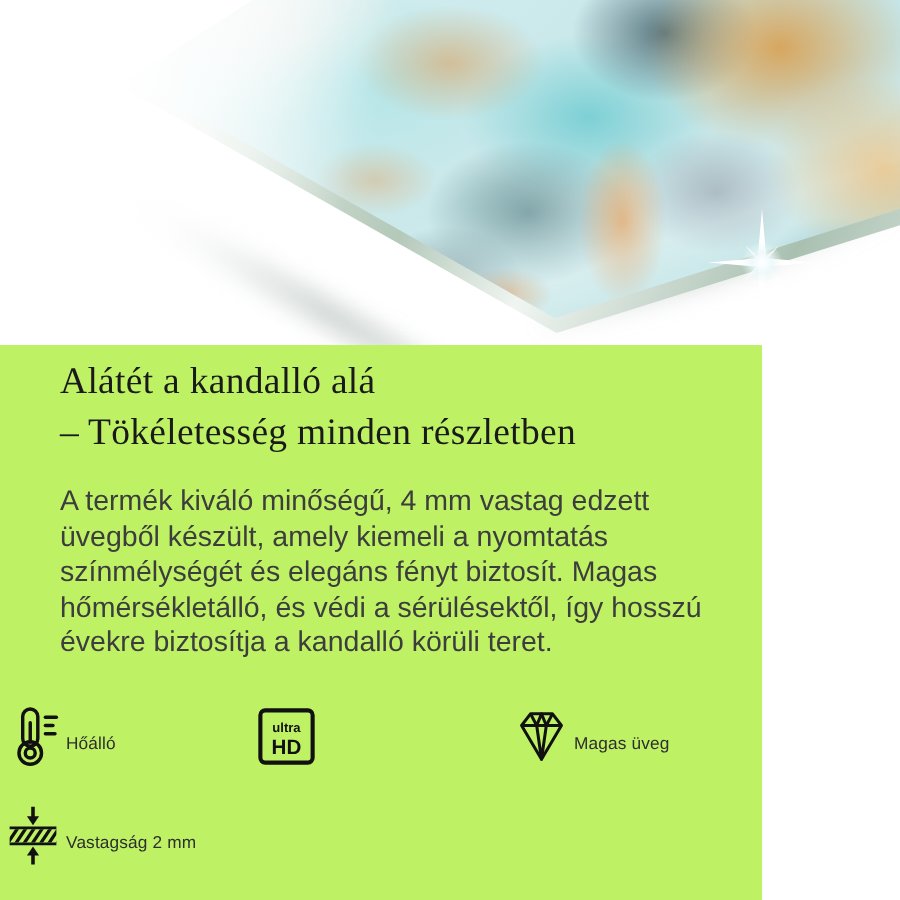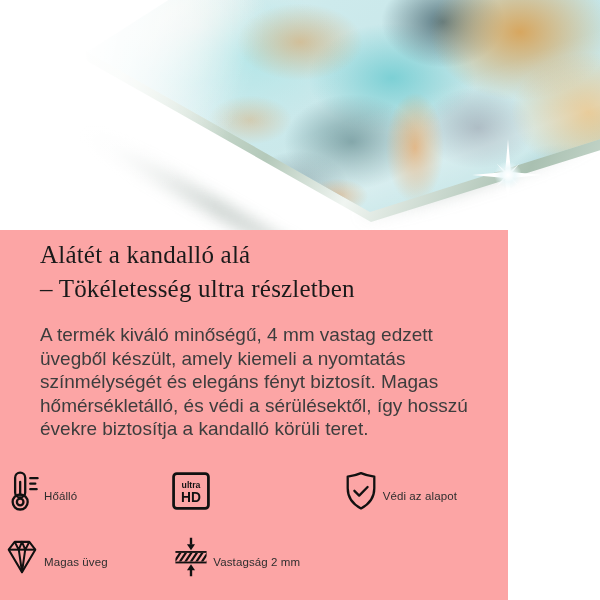--- a/index.html
+++ b/index.html
@@ -2,21 +2,21 @@
 <html><head>
 <meta charset="utf-8">
 <style>
   html, body {
     margin: 0; padding: 0;
     background: #ffffff;
     width: 600px; height: 600px;
     overflow: hidden;
     font-family: "Liberation Sans", sans-serif;
   }
-  .page { position: relative; width: 508px; height: 600px; background: #fca5a5; }
+  .page { position: relative; width: 508px; height: 600px; background: #bef264; }
 
   
   .hero {
     position: relative;
     width: 600px; height: 230px;
     overflow: hidden;
     background: #fff;
   }
   .glass-shadow-left {
     position: absolute; left: 78px; top: 116px;
@@ -151,21 +151,21 @@
     <div class="sparkle">
       <div class="ray"></div>
       <div class="ray diag"></div>
       <div class="core"></div>
     </div>
   </div>
 
   <div class="content">
     <h1>
       <span style="display:block">Alátét a kandalló alá</span>
-      <span style="display:block">– Tökéletesség ultra részletben</span>
+      <span style="display:block">– Tökéletesség minden részletben</span>
     </h1>
 
     <p class="description">A termék kiváló minőségű, 4 mm vastag edzett üvegből készült, amely kiemeli a nyomtatás színmélységét és elegáns fényt biztosít. Magas hőmérsékletálló, és védi a sérülésektől, így hosszú évekre biztosítja a kandalló körüli teret.</p>
 
     <div class="features">
 
       <div class="feature">
         <div class="icon">
           <svg width="44" height="44" viewBox="0 0 48 48">
             <rect class="st" x="16.5" y="4" width="11" height="27" rx="5.5"></rect>
@@ -183,29 +183,20 @@
       <div class="feature">
         <div class="icon">
           <svg width="44" height="44" viewBox="0 0 48 48">
             <rect x="5" y="5" width="38" height="38" rx="3.5" fill="none" stroke="currentColor" stroke-width="3"></rect>
             <text class="badge-top" x="24" y="21" text-anchor="middle">ultra</text>
             <text class="badge-bottom" x="24" y="36.5" text-anchor="middle">HD</text>
           </svg>
         </div>
       </div>
 
-      <div class="feature">
-        <div class="icon">
-          <svg width="44" height="44" viewBox="0 0 48 48">
-            <path class="st" d="M24 4.5 C28 6.3 33 7.6 38.5 8.2 V21 C38.5 31.5 32.5 38.6 24 43 C15.5 38.6 9.5 31.5 9.5 21 V8.2 C15 7.6 20 6.3 24 4.5 Z"></path>
-            <path class="st" d="M16.8 23.8 L22 29 L31.2 19.6" stroke-width="2.8"></path>
-          </svg>
-        </div>
-        <div class="label">Védi az alapot</div>
-      </div>
 
       <div class="feature">
         <div class="icon">
           <svg width="44" height="44" viewBox="0 0 48 48">
             <path class="stb" d="M16 7.5 H32 L38.5 16 L24 40.5 L9.5 16 Z"></path>
             <path class="stb" d="M9.5 16 H38.5"></path>
             <path class="stb" d="M16 7.5 L20.5 16 L24 7.5 L27.5 16 L32 7.5"></path>
             <path class="stb" d="M20.5 16 L24 40.5 L27.5 16"></path>
           </svg>
         </div>

